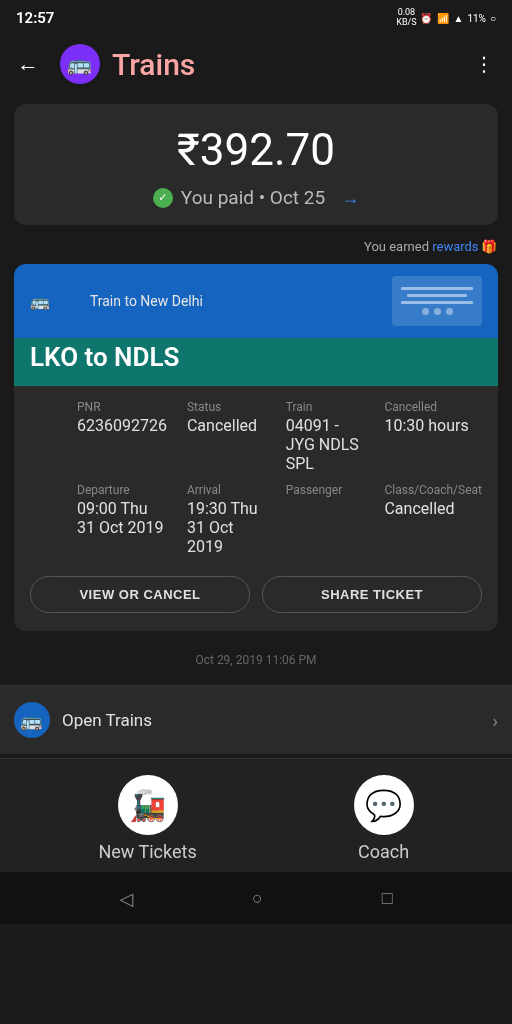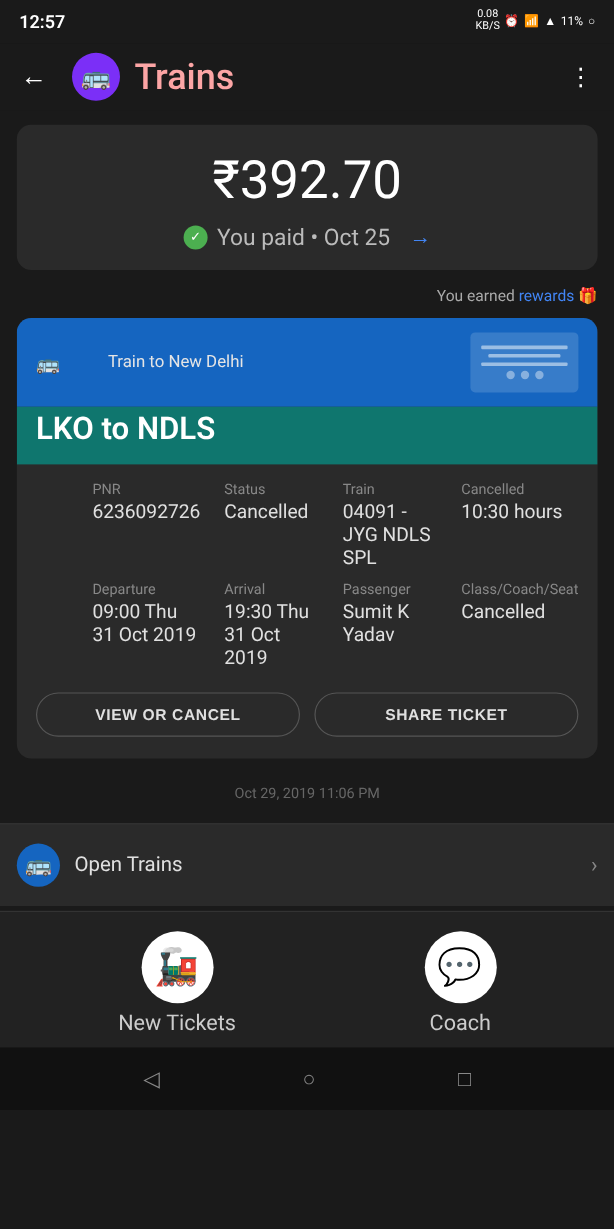--- a/index.html
+++ b/index.html
@@ -411,21 +411,20 @@
         <div class="detail-value">09:00 Thu</div>
         <div class="detail-value">31 Oct 2019</div>
       </div>
       <div class="detail-group">
         <div class="detail-label">Arrival</div>
         <div class="detail-value">19:30 Thu</div>
         <div class="detail-value">31 Oct 2019</div>
       </div>
       <div class="detail-group">
         <div class="detail-label">Passenger</div>
-        <div class="detail-value">Sumit K Yadav</div>
       </div>
       <div class="detail-group">
         <div class="detail-label">Class/Coach/Seat</div>
         <div class="detail-value cancelled">Cancelled</div>
       </div>
     </div>
 
     <div class="ticket-actions">
       <button class="action-btn">VIEW OR CANCEL</button>
       <button class="action-btn">SHARE TICKET</button>

